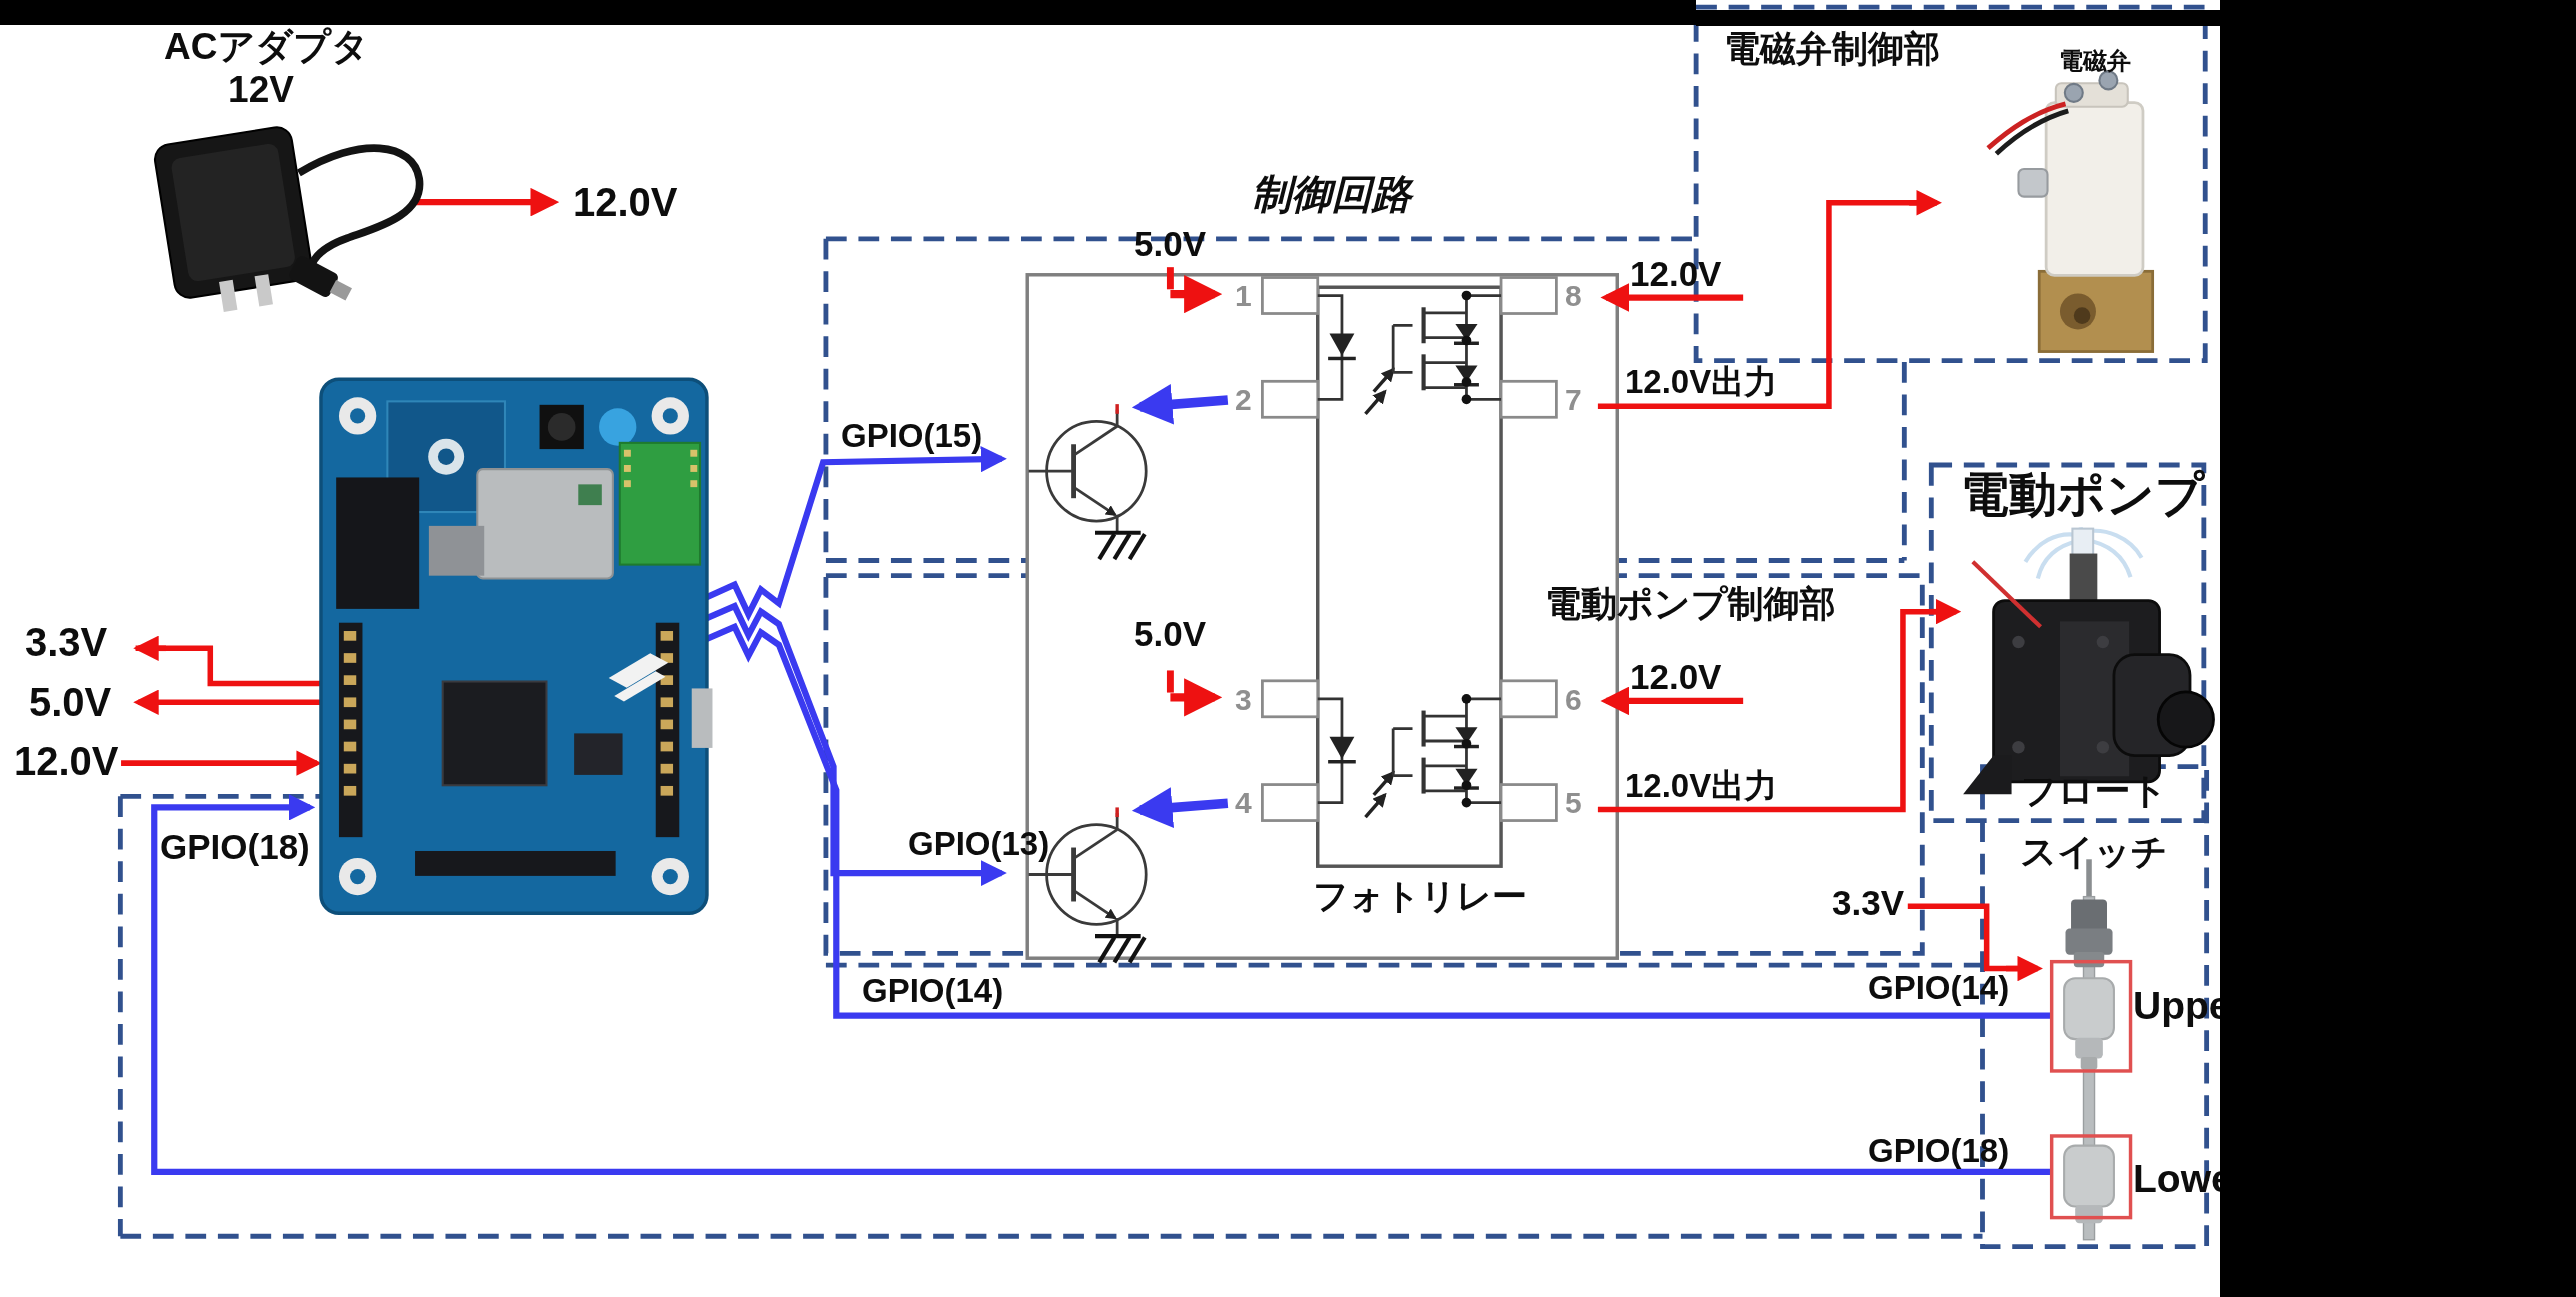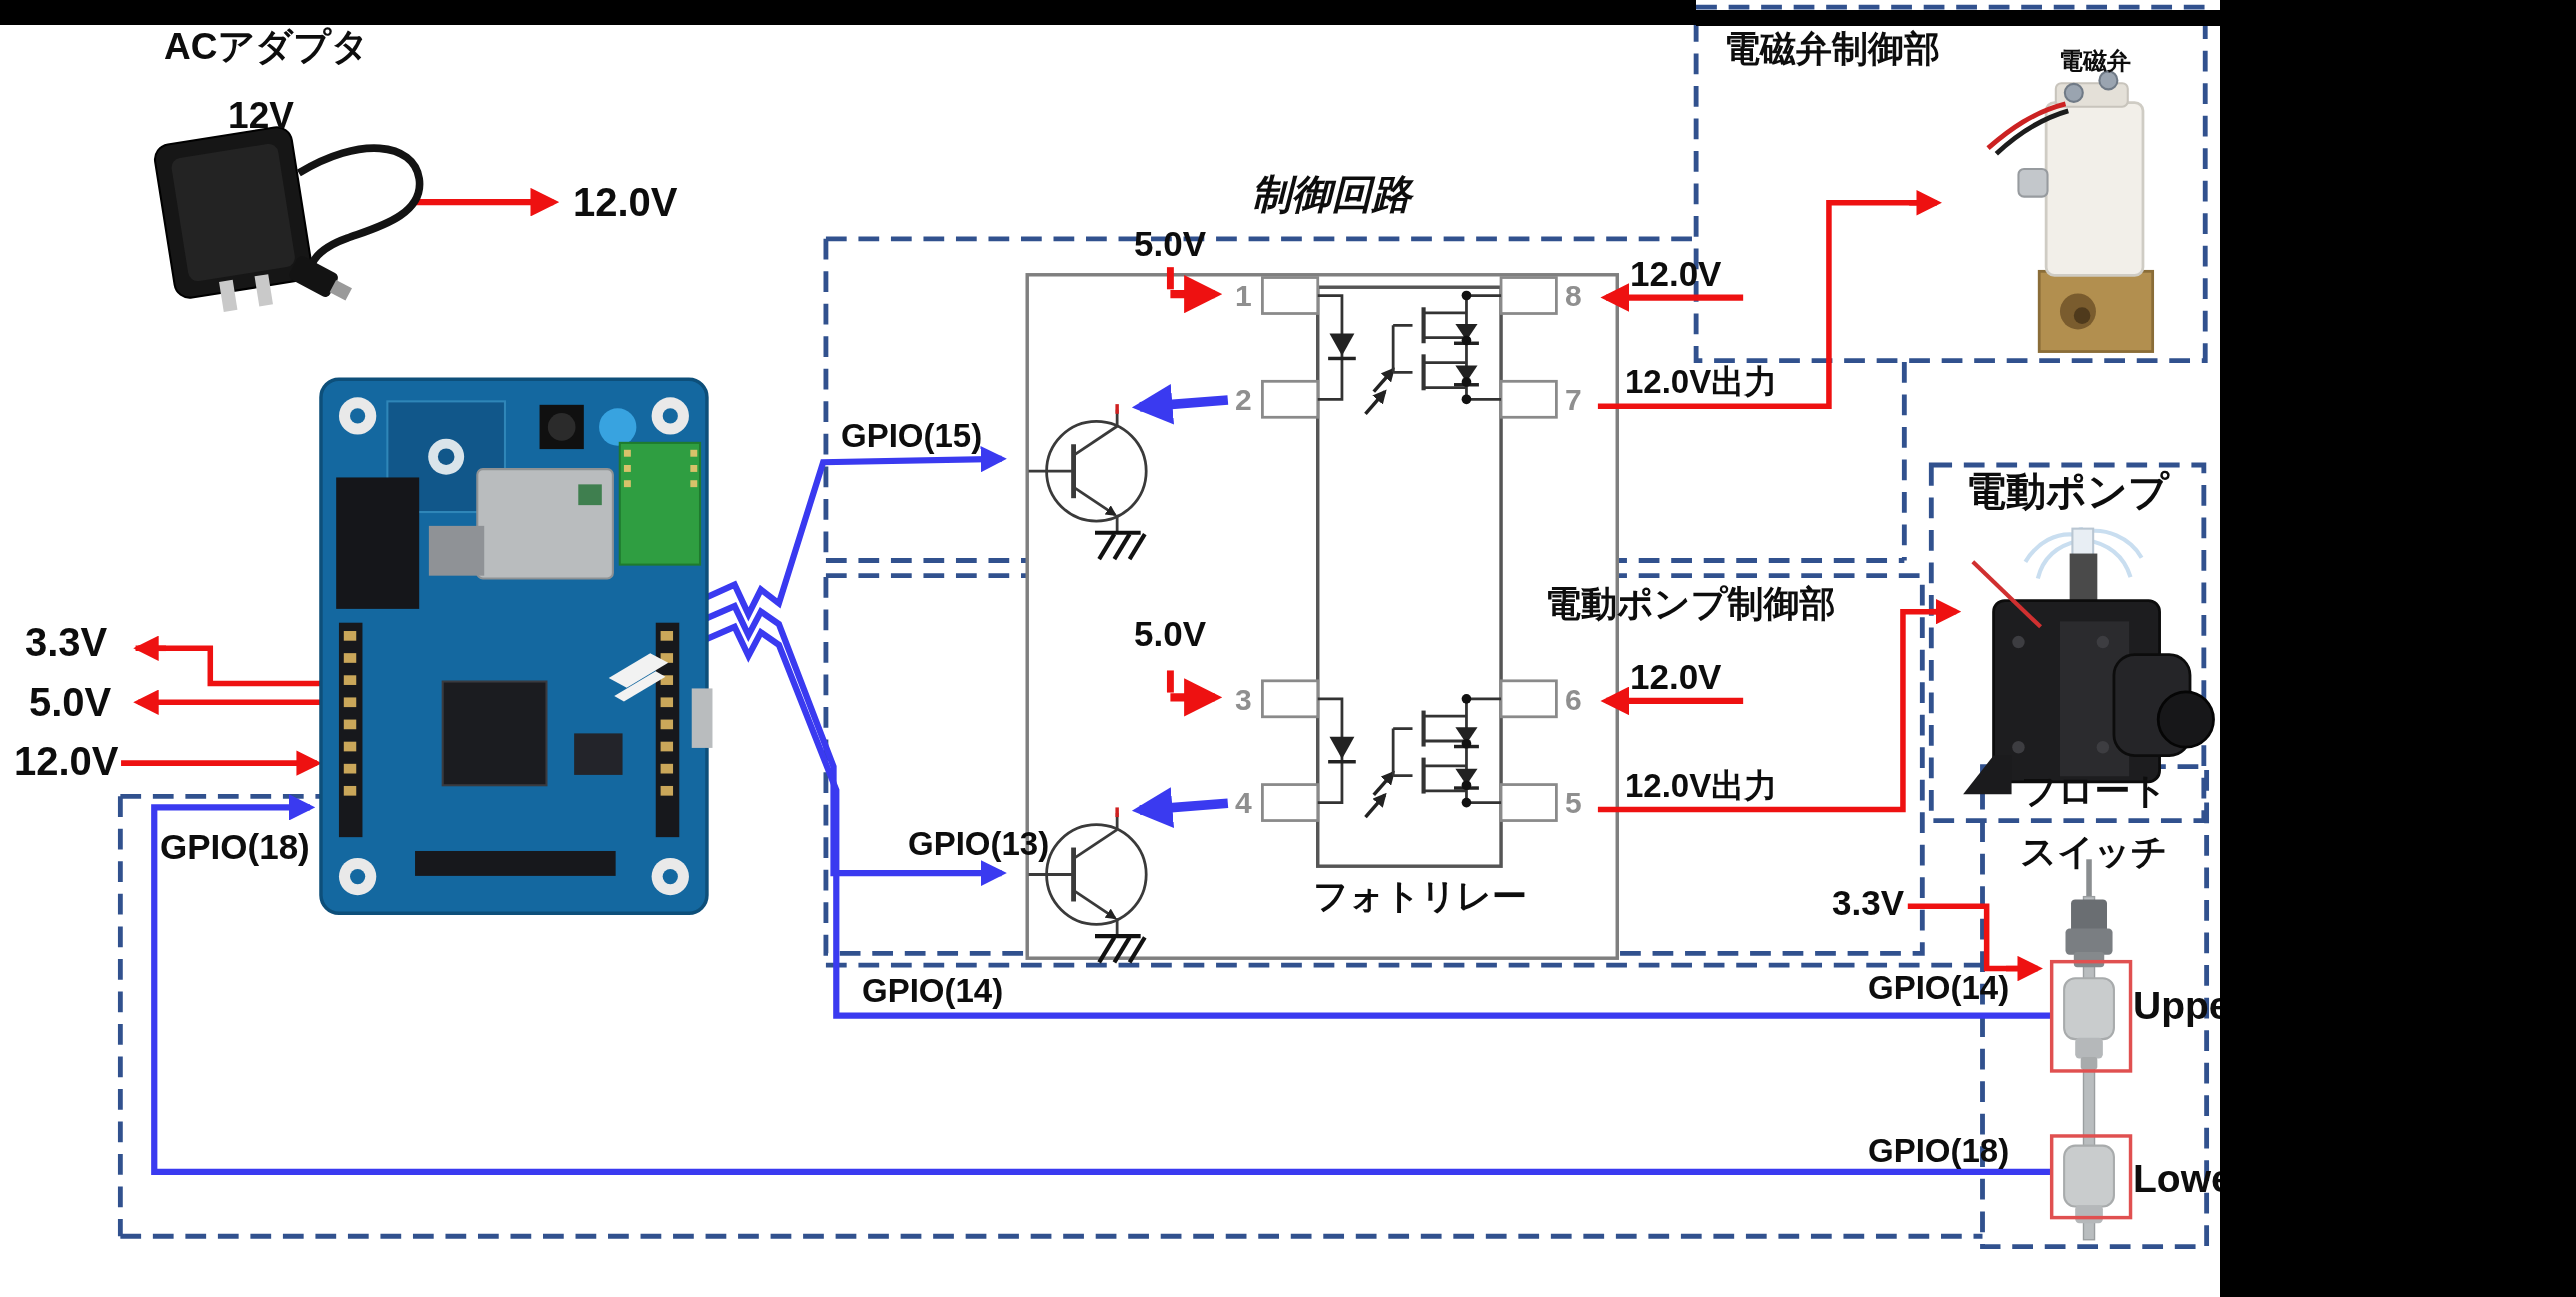--- a/index.html
+++ b/index.html
@@ -241,40 +241,40 @@
       <rect x="3000" y="1500" width="40" height="30" rx="6" fill="#b5b8ba"></rect>
       <rect x="3008" y="1528" width="24" height="18" rx="4" fill="#a8abac"></rect>
       <rect x="2966" y="1390" width="114" height="158" fill="none" stroke="#e05050" stroke-width="5"></rect>
       <rect x="2984" y="1656" width="72" height="88" rx="16" fill="#c9cccd" stroke="#a8abac" stroke-width="3"></rect>
       <rect x="3000" y="1742" width="40" height="26" rx="6" fill="#b5b8ba"></rect>
       <rect x="2966" y="1642" width="114" height="118" fill="none" stroke="#e05050" stroke-width="5"></rect>
     </g>
   </svg>
 
   <div class="t c" style="left:164px;top:28px;width:194px;font-size:37px;">ACアダプタ</div>
-  <div class="t c" style="left:164px;top:71px;width:194px;font-size:37px;margin-top:26px;">12V</div>
+  <div class="t c" style="left:164px;top:71px;width:194px;font-size:37px;">12V</div>
   <div class="t" style="left:573px;top:181px;font-size:40px;">12.0V</div>
 
 
   <div class="t" style="left:25px;top:621px;font-size:40px;">3.3V</div>
   <div class="t" style="left:29px;top:681px;font-size:40px;">5.0V</div>
   <div class="t" style="left:14px;top:740px;font-size:40px;">12.0V</div>
 
   <div class="t" style="left:160px;top:829px;font-size:35px;">GPIO(18)</div>
   <div class="t" style="left:841px;top:419px;font-size:33px;">GPIO(15)</div>
   <div class="t" style="left:908px;top:827px;font-size:33px;">GPIO(13)</div>
   <div class="t" style="left:862px;top:974px;font-size:33px;">GPIO(14)</div>
   <div class="t" style="left:1868px;top:971px;font-size:33px;">GPIO(14)</div>
   <div class="t" style="left:1868px;top:1134px;font-size:33px;">GPIO(18)</div>
 
   <div class="t c" style="left:1016px;top:173px;width:631px;font-size:40px;font-style:italic;">制御回路</div>
 
   <div class="t" style="left:1724px;top:30px;font-size:36px;">電磁弁制御部</div>
   <div class="t c" style="left:1991px;top:48px;width:208px;font-size:24px;">電磁弁</div>
-  <div class="t c" style="left:1931px;top:470px;width:273px;font-size:40px;">電動ポンプ</div>
+  <div class="t c" style="left:1931px;top:470px;width:273px;font-size:48px;text-align:right;">電動ポンプ</div>
   <div class="t" style="left:1545px;top:585px;font-size:36px;">電動ポンプ制御部</div>
   <div class="t c" style="left:1982px;top:772px;width:224px;font-size:36px;">フロート</div>
   <div class="t c" style="left:1982px;top:833px;width:224px;font-size:36px;">スイッチ</div>
   <div class="t" style="left:1313px;top:878px;font-size:35px;">フォトリレー</div>
 
   <div class="t" style="left:1134px;top:226px;font-size:35px;">5.0V</div>
   <div class="t" style="left:1630px;top:256px;font-size:35px;">12.0V</div>
   <div class="t" style="left:1625px;top:365px;font-size:33px;">12.0V出力</div>
   <div class="t" style="left:1134px;top:616px;font-size:35px;">5.0V</div>
   <div class="t" style="left:1630px;top:659px;font-size:35px;">12.0V</div>

